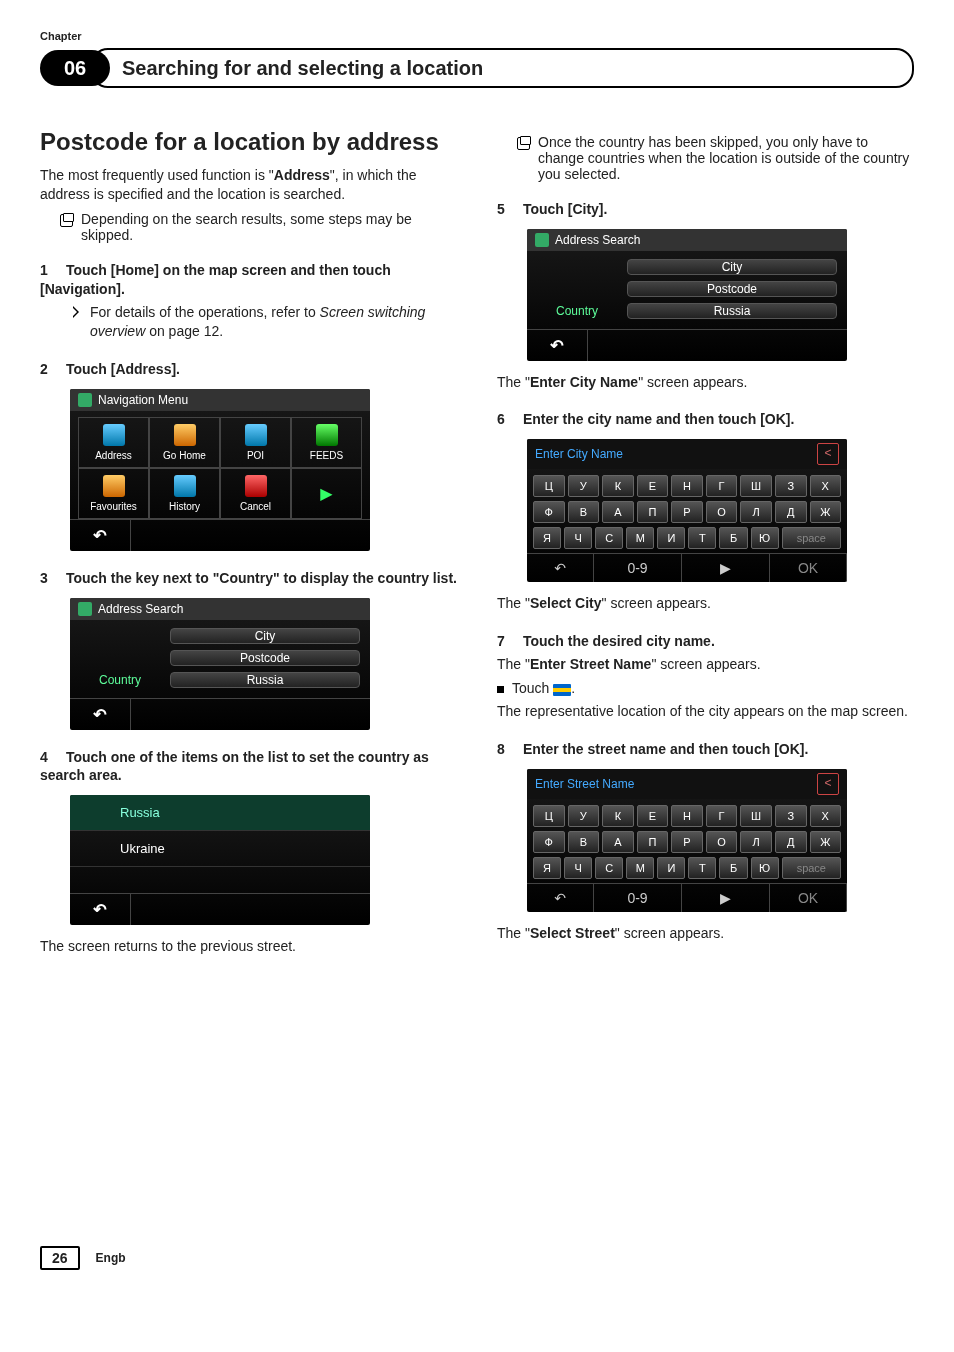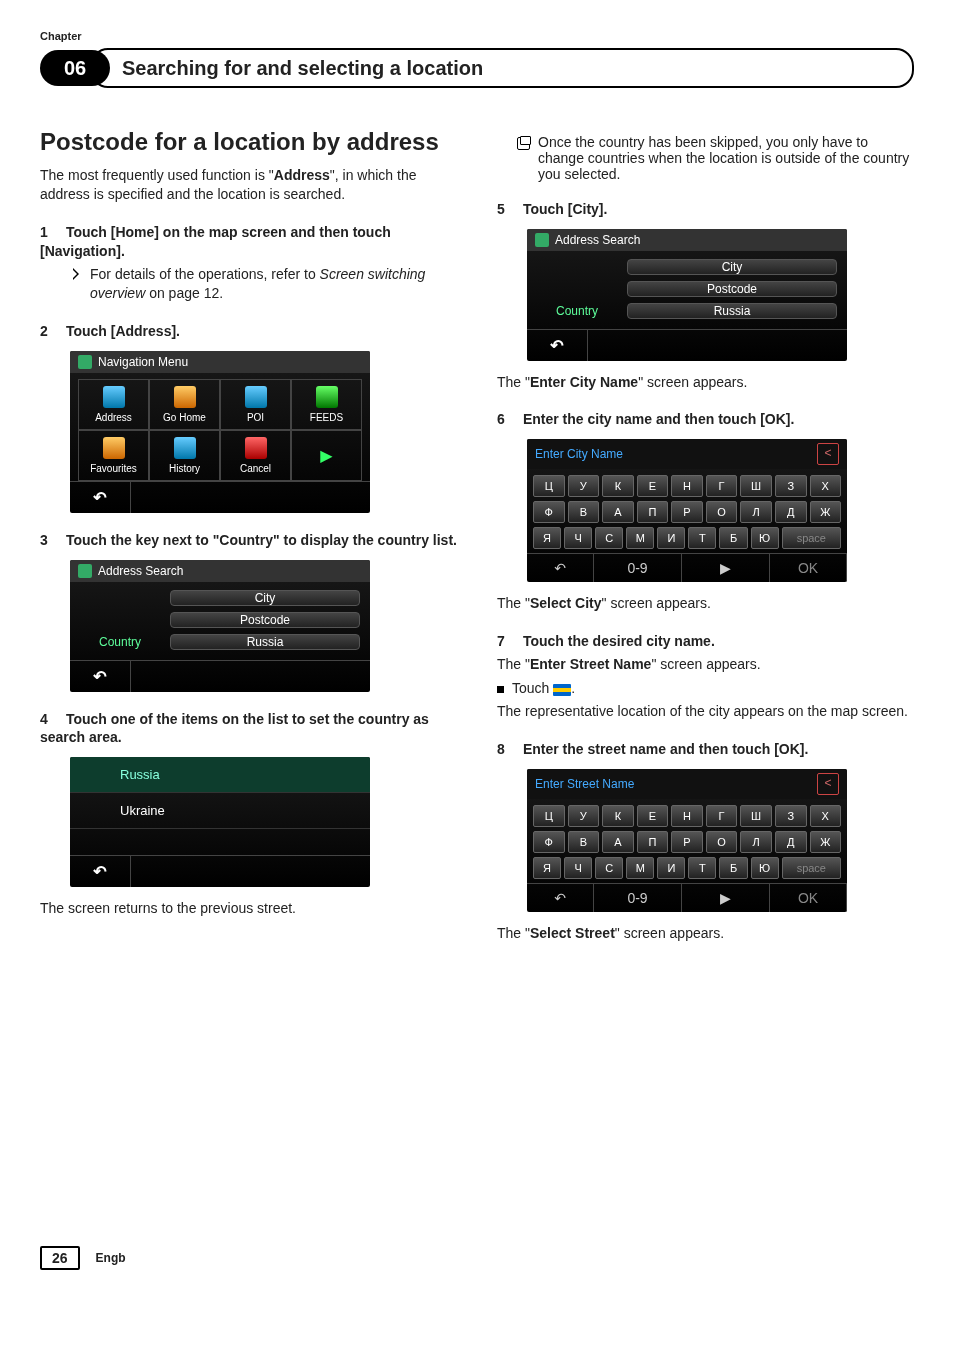--- a/index.html
+++ b/index.html
@@ -282,20 +282,24 @@
     <div class="header-title-wrap">Searching for and selecting a location</div>
   </div>
 
   <div class="columns">
 
     <div class="col">
       <h2 class="section-title">Postcode for a location by address</h2>
       <p>
         <span>The most frequently used function is "</span><b>Address</b><span>", in which the address is specified and the location is searched.</span>
       </p>
+      <div class="bullet-box">
+        <span class="bullet-icon"></span>
+        <span>Depending on the search results, some steps may be skipped.</span>
+      </div>
 
       <p class="step-head">
         <span class="step-num">1</span>
         <span>Touch [Home] on the map screen and then touch [Navigation].</span>
       </p>
       <div class="sub-arrow">
         <span class="arrow-icon"></span>
         <span><span>For details of the operations, refer to </span><em class="ital">Screen switching overview</em><span> on page 12.</span></span>
       </div>
 

